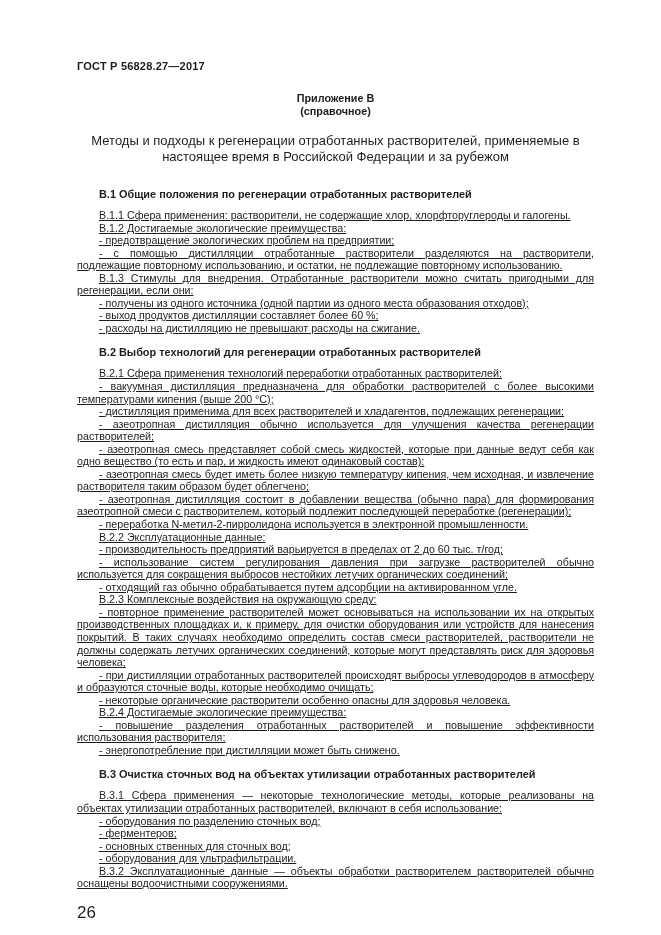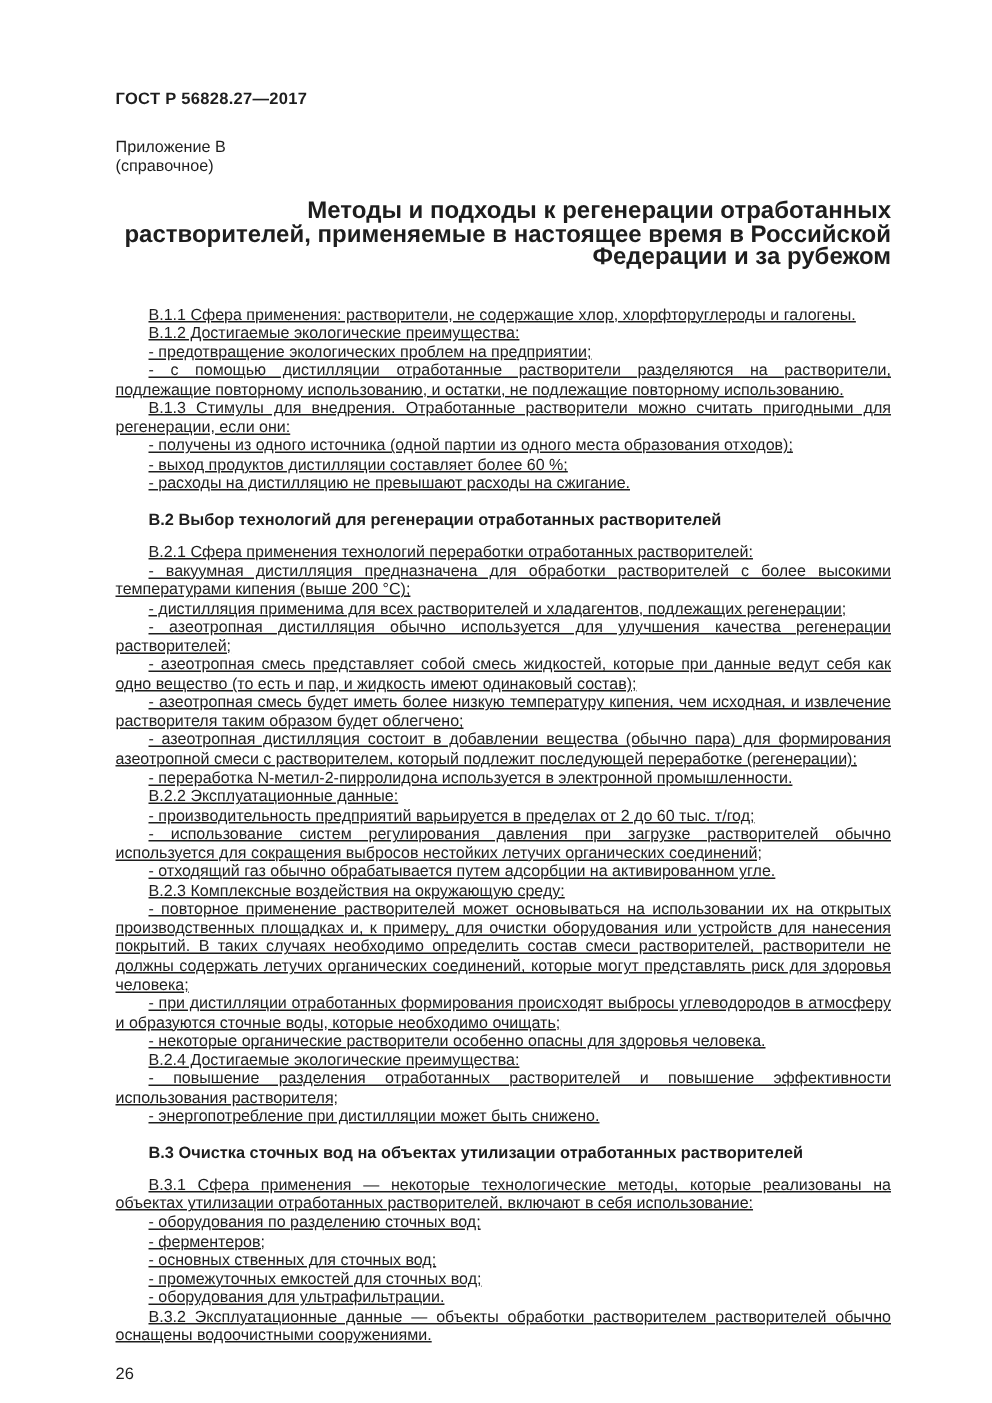--- a/index.html
+++ b/index.html
@@ -20,69 +20,70 @@
   .content {
     padding: 60px 67px 0 77px;
   }
   .doc-header {
     font-weight: bold;
     font-size: 11px;
     letter-spacing: 0.2px;
     margin: 0 0 20px 0;
   }
   .appendix {
-    text-align: left;
-    font-weight: normal;
+    text-align: center;
+    font-weight: bold;
     font-size: 10.8px;
     line-height: 13px;
     margin: 0 0 15px 0;
   }
   .doc-title {
-    text-align: right;
-    font-weight: bold;
-    font-size: 16px;
+    text-align: center;
+    font-weight: normal;
+    font-size: 13px;
     line-height: 15.5px;
     margin: 0 0 24px 0;
   }
   .section-heading {
     font-weight: bold;
     font-size: 10.9px;
     line-height: 13px;
     margin: 12px 0 8px 0;
     text-indent: 22px;
   }
   p.para {
     font-size: 10.7px;
     line-height: 12.55px;
     margin: 0;
     text-align: justify;
     text-indent: 22px;
     hyphens: manual;
     text-decoration: underline;
   }
   .page-number {
-    font-size: 11px;
+    font-size: 17px;
     margin-top: 13px;
   }
 </style>
 </head>
 <body>
 
 <div class="page">
   <div class="content">
     <div class="doc-header">ГОСТ Р 56828.27—2017</div>
 
     <div class="appendix">
       <div>Приложение В</div>
       <div>(справочное)</div>
     </div>
 
     <div class="doc-title">Методы и подходы к регенерации отработанных растворителей, применяемые в настоящее время в Российской Федерации и за рубежом</div>
 
     <div>
+        <div class="section-heading">В.1 Общие положения по регенерации отработанных растворителей</div>
         <p class="para">В.1.1 Сфера применения: растворители, не содержащие хлор, хлорфторуглероды и галогены.</p>
         <p class="para">В.1.2 Достигаемые экологические преимущества:</p>
         <p class="para">- предотвращение экологических проблем на предприятии;</p>
         <p class="para">- с помощью дистилляции отработанные растворители разделяются на растворители, подлежащие повтор­ному использованию, и остатки, не подлежащие повторному использованию.</p>
         <p class="para">В.1.3 Стимулы для внедрения. Отработанные растворители можно считать пригодными для регенерации, если они:</p>
         <p class="para">- получены из одного источника (одной партии из одного места образования отходов);</p>
         <p class="para">- выход продуктов дистилляции составляет более 60 %;</p>
         <p class="para">- расходы на дистилляцию не превышают расходы на сжигание.</p>
         <div class="section-heading">В.2 Выбор технологий для регенерации отработанных растворителей</div>
         <p class="para">В.2.1 Сфера применения технологий переработки отработанных растворителей:</p>
@@ -92,30 +93,29 @@
         <p class="para">- азеотропная смесь представляет собой смесь жидкостей, которые при данные ведут себя как одно веще­ство (то есть и пар, и жидкость имеют одинаковый состав);</p>
         <p class="para">- азеотропная смесь будет иметь более низкую температуру кипения, чем исходная, и извлечение раство­рителя таким образом будет облегчено;</p>
         <p class="para">- азеотропная дистилляция состоит в добавлении вещества (обычно пара) для формирования азеотроп­ной смеси с растворителем, который подлежит последующей переработке (регенерации);</p>
         <p class="para">- переработка N-метил-2-пирролидона используется в электронной промышленности.</p>
         <p class="para">В.2.2 Эксплуатационные данные:</p>
         <p class="para">- производительность предприятий варьируется в пределах от 2 до 60 тыс. т/год;</p>
         <p class="para">- использование систем регулирования давления при загрузке растворителей обычно используется для со­кращения выбросов нестойких летучих органических соединений;</p>
         <p class="para">- отходящий газ обычно обрабатывается путем адсорбции на активированном угле.</p>
         <p class="para">В.2.3 Комплексные воздействия на окружающую среду:</p>
         <p class="para">- повторное применение растворителей может основываться на использовании их на открытых производ­ственных площадках и, к примеру, для очистки оборудования или устройств для нанесения покрытий. В таких случаях необходимо определить состав смеси растворителей, растворители не должны содержать летучих орга­нических соединений, которые могут представлять риск для здоровья человека;</p>
-        <p class="para">- при дистилляции отработанных формирования происходят выбросы углеводородов в атмосферу и образу­ются сточные воды, которые необходимо очищать;</p>
+        <p class="para">- при дистилляции отработанных растворителей происходят выбросы углеводородов в атмосферу и образу­ются сточные воды, которые необходимо очищать;</p>
         <p class="para">- некоторые органические растворители особенно опасны для здоровья человека.</p>
         <p class="para">В.2.4 Достигаемые экологические преимущества:</p>
         <p class="para">- повышение разделения отработанных растворителей и повышение эффективности использования раство­рителя;</p>
         <p class="para">- энергопотребление при дистилляции может быть снижено.</p>
         <div class="section-heading">В.3 Очистка сточных вод на объектах утилизации отработанных растворителей</div>
         <p class="para">В.3.1 Сфера применения — некоторые технологические методы, которые реализованы на объектах утилиза­ции отработанных растворителей, включают в себя использование:</p>
         <p class="para">- оборудования по разделению сточных вод;</p>
         <p class="para">- ферментеров;</p>
         <p class="para">- основных ственных для сточных вод;</p>
-        <p class="para">- промежуточных емкостей для сточных вод;</p>
         <p class="para">- оборудования для ультрафильтрации.</p>
         <p class="para">В.3.2 Эксплуатационные данные — объекты обработки растворителем растворителей обычно оснащены во­доочистными сооружениями.</p>
       </div>
 
     <div class="page-number">26</div>
   </div>
 </div>
 
 </body></html>

